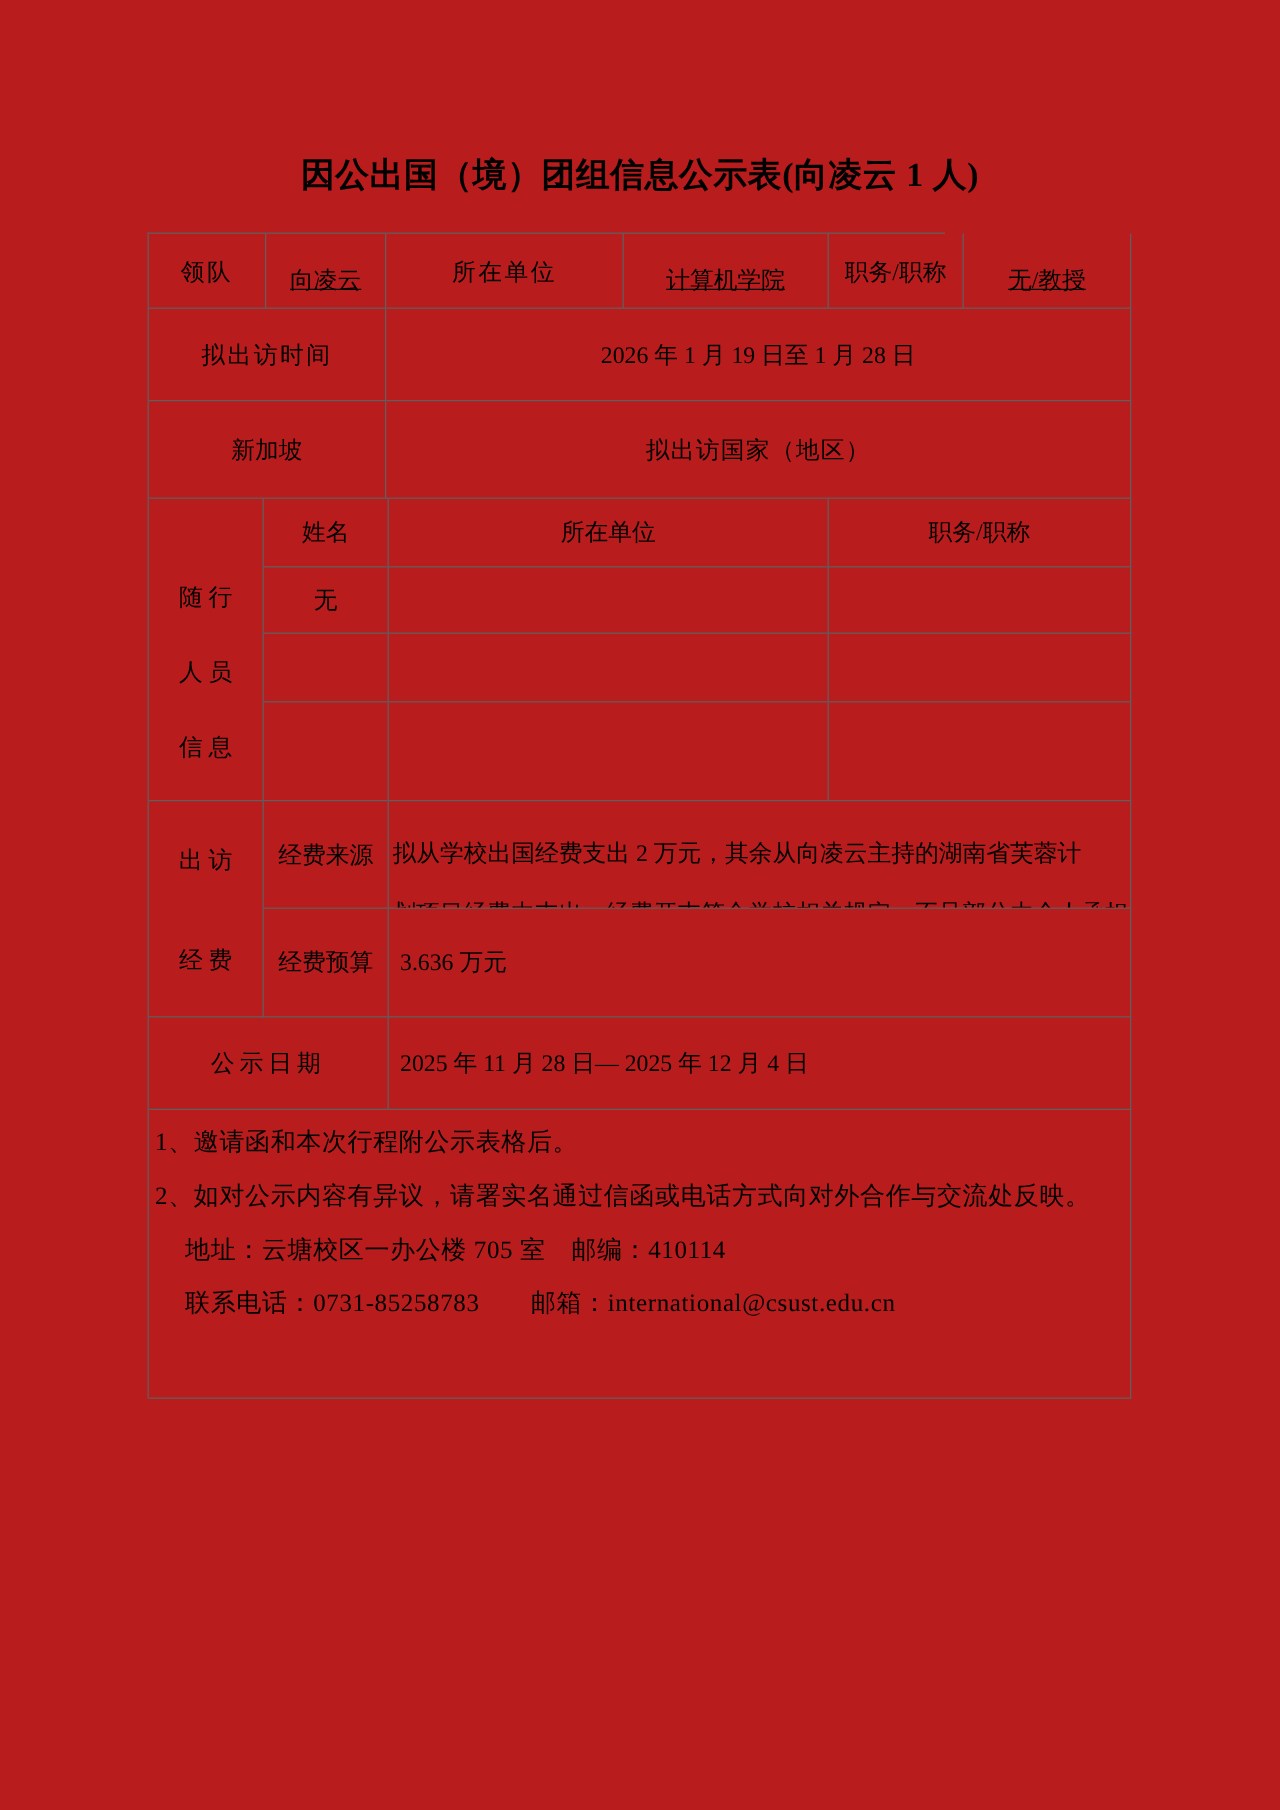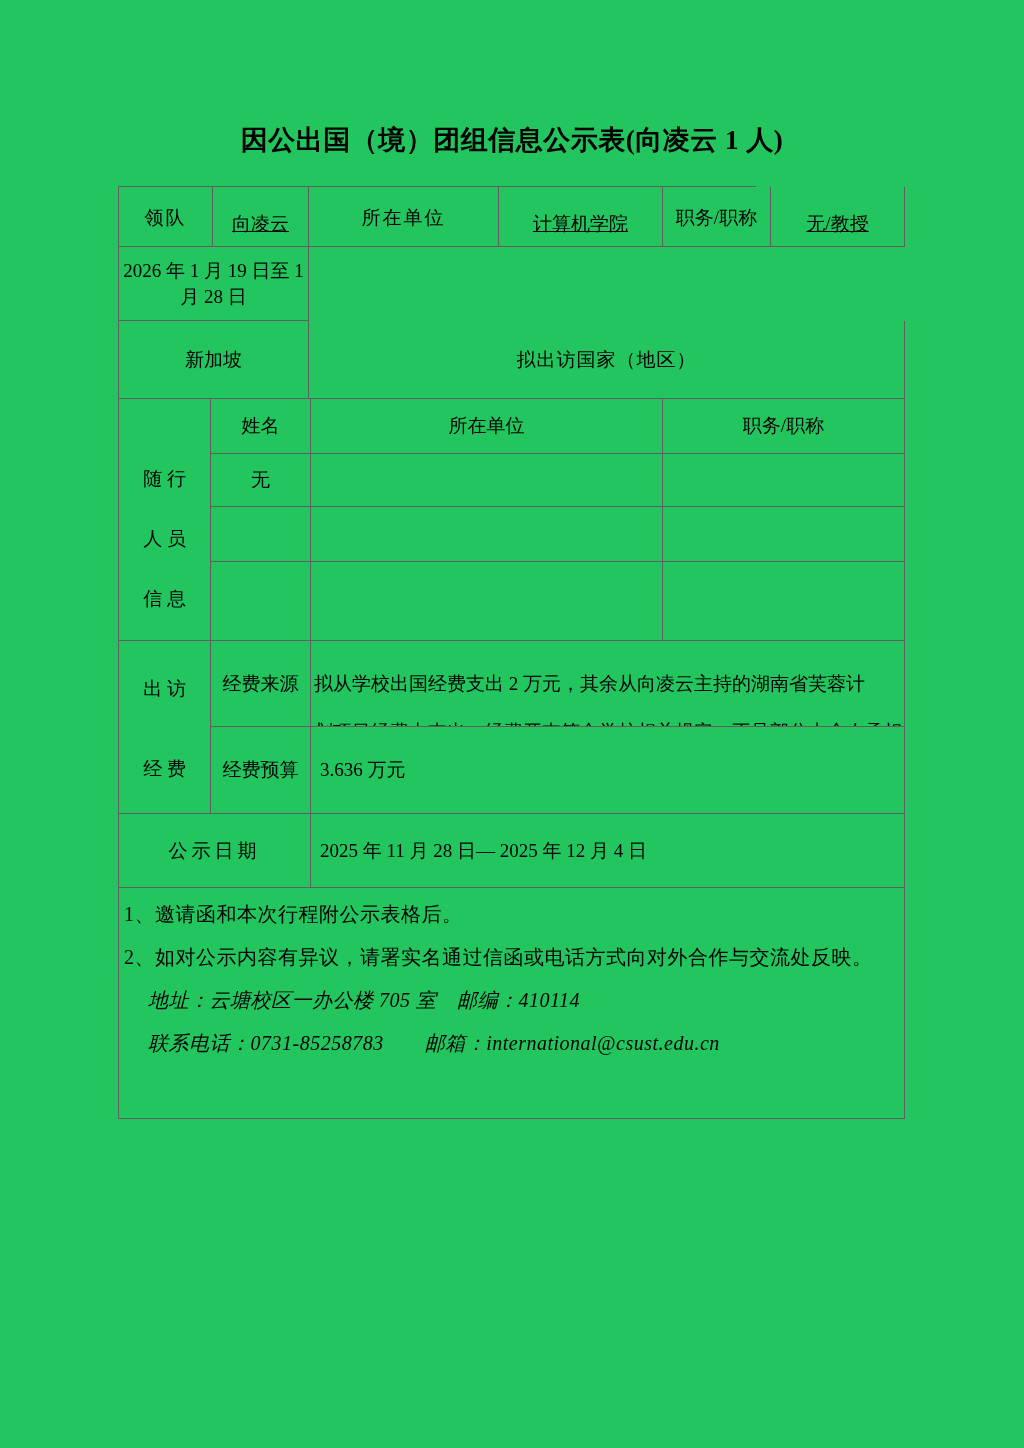--- a/index.html
+++ b/index.html
@@ -3,21 +3,21 @@
 <meta charset="utf-8">
 <style>
   :root { --bc: #5f5f5f; }
   * { margin: 0; padding: 0; box-sizing: border-box; }
   html, body { width: 1024px; height: 1448px; background: #ffffff; }
   body {
     font-family: "Liberation Serif", "DejaVu Serif", serif;
     color: #000;
     position: relative;
   }
-  .page { position: absolute; inset: 0; background: #22c55e; }
+  .page { position: absolute; inset: 0; background: #b91c1c; }
 
   .doc-title {
     position: absolute;
     top: 122px; left: 0; width: 100%;
     text-align: center;
     font-size: 27px;
     font-weight: bold;
     letter-spacing: 0.5px;
   }
 
@@ -88,41 +88,42 @@
   
   .sec-f { grid-template-columns: 786px; grid-auto-rows: 231px; }
   .notes {
     display: block;
     text-align: left;
     padding: 5px 6px 0 5px;
     font-size: 20px;
     line-height: 43px;
     letter-spacing: 0.5px;
   }
-  .notes .indent { margin-left: 24px; font-style: italic; }
+  .notes .indent { margin-left: 24px; }
 </style>
 </head>
 <body>
 
 <div class="page">
 
   <div class="doc-title">因公出国（境）团组信息公示表(向凌云 1 人)</div>
 
   <div class="doc-table">
 
     <div class="grid sec-a">
       <div class="cell ls2 pad-lab">领队</div>
       <div class="cell pad-val">向凌云</div>
       <div class="cell ls2 pad-lab">所在单位</div>
       <div class="cell pad-val">计算机学院</div>
       <div class="cell pad-lab">职务/职称</div>
       <div class="cell pad-val">无/教授</div>
     </div>
 
     <div class="grid sec-b1">
+      <div class="cell ls2">拟出访时间</div>
       <div class="cell">2026 年 1 月 19 日至 1 月 28 日</div>
     </div>
 
     <div class="grid sec-b2">
       <div class="cell">新加坡</div>
       <div class="cell ls1">拟出访国家（地区）</div>
     </div>
 
 
     <div class="grid sec-c">

